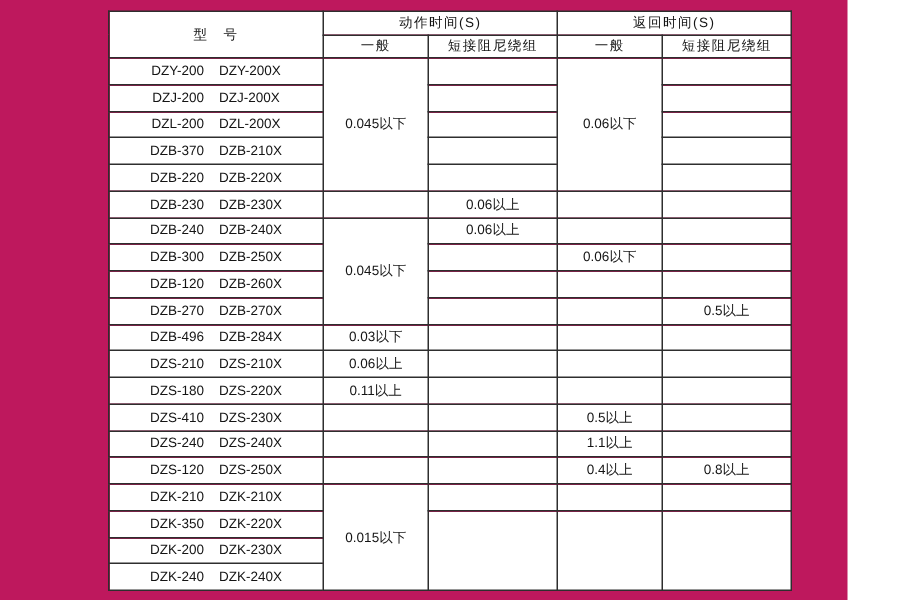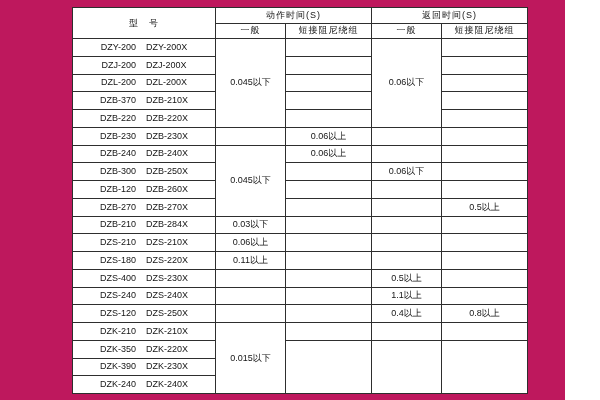--- a/index.html
+++ b/index.html
@@ -126,42 +126,42 @@
           <td></td>
           <td></td>
         </tr>
         <tr>
           <td class="model-td"><span class="model">DZB-270</span><span class="model">DZB-270X</span></td>
           <td></td>
           <td></td>
           <td>0.5以上</td>
         </tr>
         <tr>
-          <td class="model-td"><span class="model">DZB-210</span><span class="model">DZB-284X</span></td>
+          <td class="model-td"><span class="model">DZB-496</span><span class="model">DZB-284X</span></td>
           <td>0.03以下</td>
           <td></td>
           <td></td>
           <td></td>
         </tr>
         <tr>
           <td class="model-td"><span class="model">DZS-210</span><span class="model">DZS-210X</span></td>
           <td>0.06以上</td>
           <td></td>
           <td></td>
           <td></td>
         </tr>
         <tr>
           <td class="model-td"><span class="model">DZS-180</span><span class="model">DZS-220X</span></td>
           <td>0.11以上</td>
           <td></td>
           <td></td>
           <td></td>
         </tr>
         <tr>
-          <td class="model-td"><span class="model">DZS-400</span><span class="model">DZS-230X</span></td>
+          <td class="model-td"><span class="model">DZS-410</span><span class="model">DZS-230X</span></td>
           <td></td>
           <td></td>
           <td>0.5以上</td>
           <td></td>
         </tr>
         <tr>
           <td class="model-td"><span class="model">DZS-240</span><span class="model">DZS-240X</span></td>
           <td></td>
           <td></td>
           <td>1.1以上</td>
@@ -181,20 +181,20 @@
           <td></td>
           <td></td>
         </tr>
         <tr>
           <td class="model-td"><span class="model">DZK-350</span><span class="model">DZK-220X</span></td>
           <td rowspan="3"></td>
           <td rowspan="3"></td>
           <td rowspan="3"></td>
         </tr>
         <tr>
-          <td class="model-td"><span class="model">DZK-390</span><span class="model">DZK-230X</span></td>
+          <td class="model-td"><span class="model">DZK-200</span><span class="model">DZK-230X</span></td>
         </tr>
         <tr>
           <td class="model-td"><span class="model">DZK-240</span><span class="model">DZK-240X</span></td>
         </tr>
       </tbody>
   </table>
 </div>
 
 </body></html>

